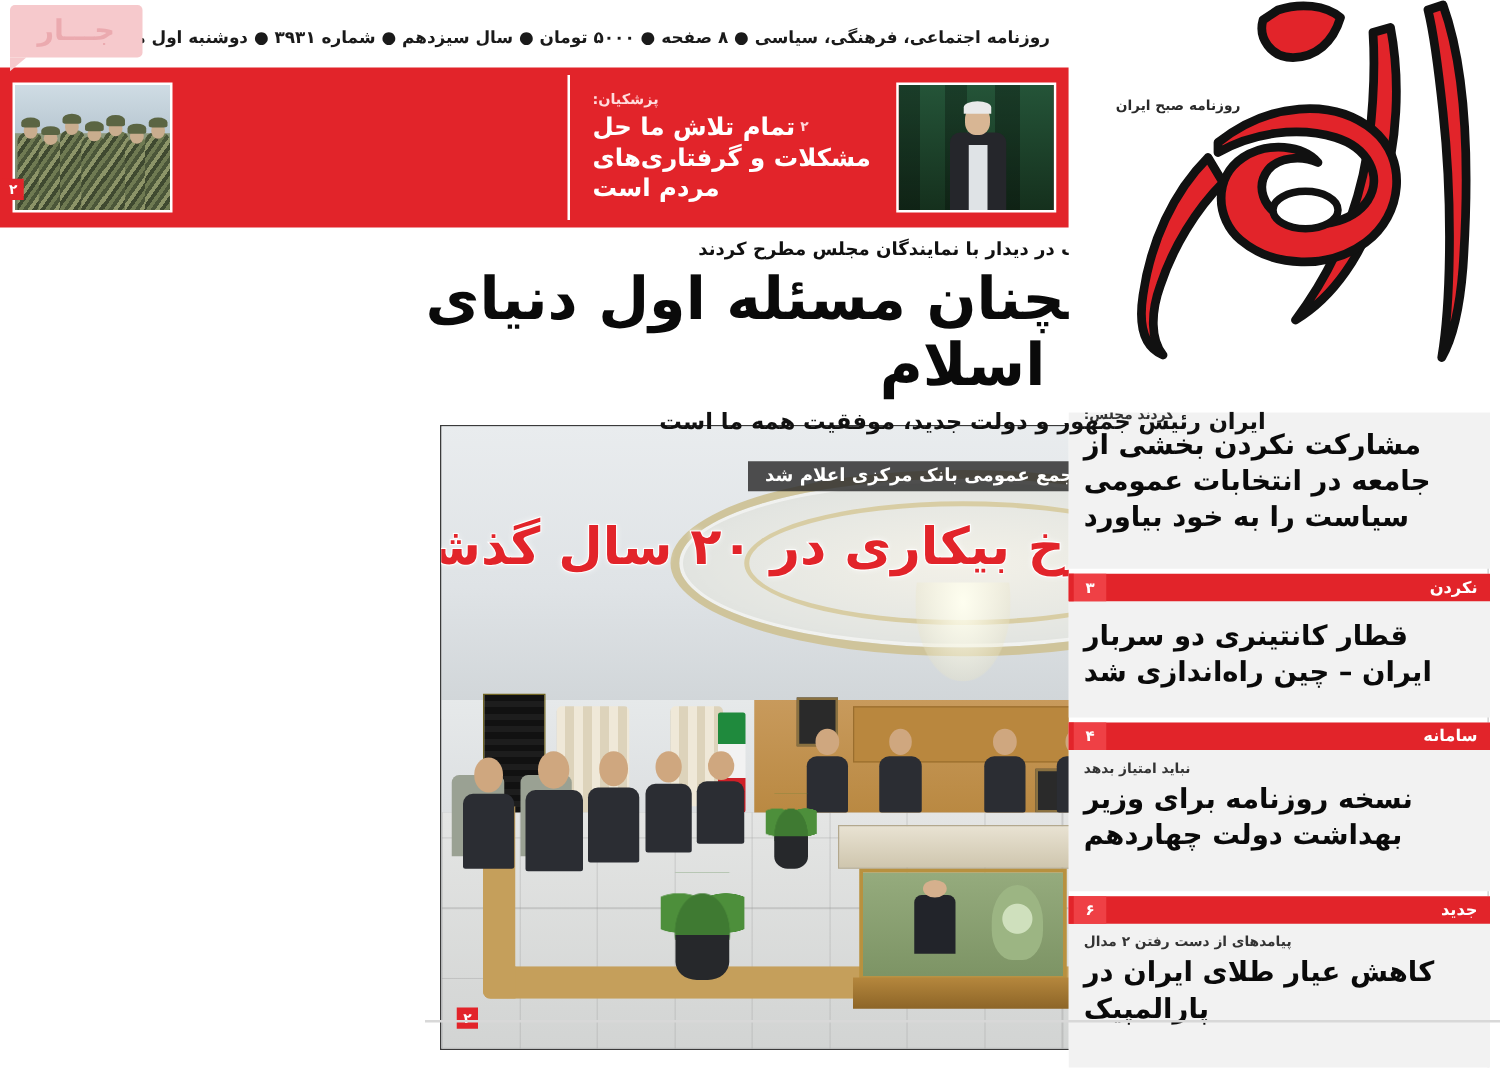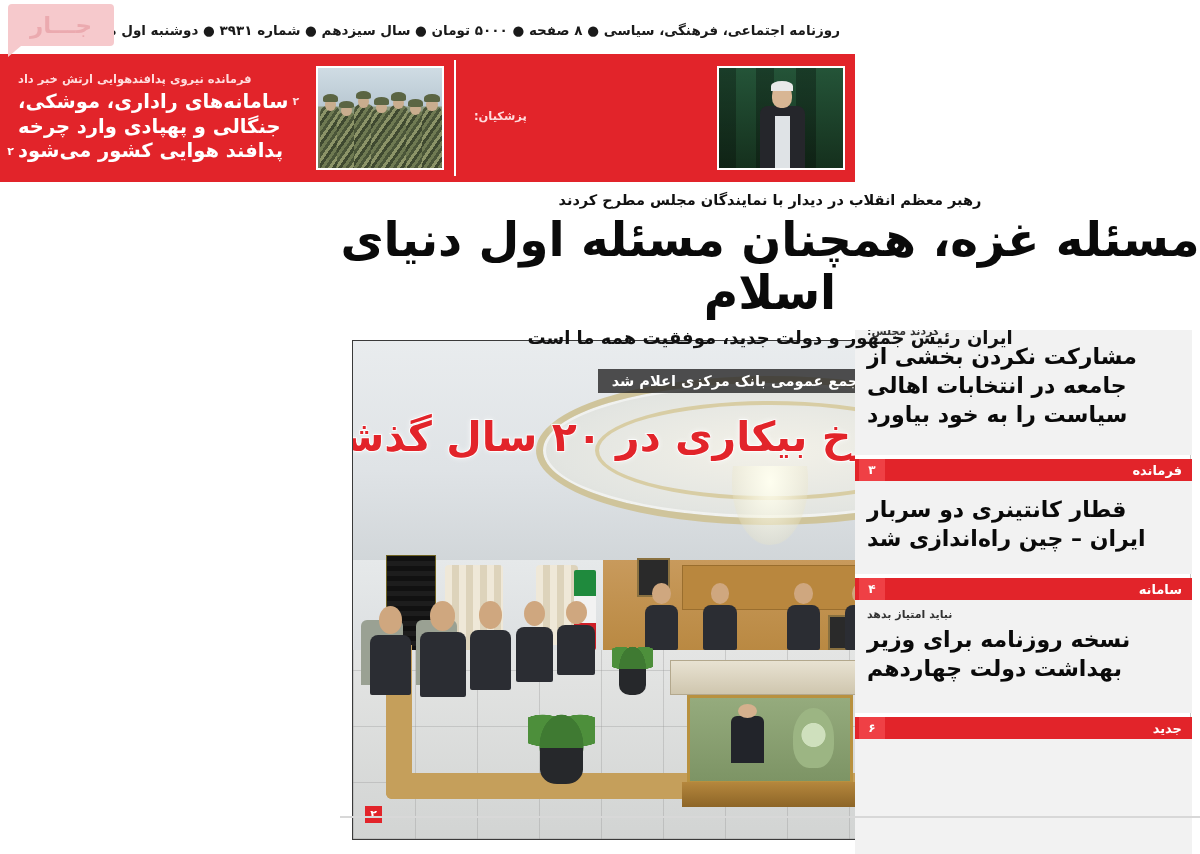--- a/index.html
+++ b/index.html
@@ -384,49 +384,61 @@
 <div class="page">
 
   <div class="watermark">
     <span class="wm-text">جـــار</span>
   </div>
 
   <div class="topstrip">
     <div class="meta-line">روزنامه اجتماعی، فرهنگی، سیاسی ● ۸ صفحه ● ۵۰۰۰ تومان ● سال سیزدهم ● شماره ۳۹۳۱ ● دوشنبه اول مرداد ۱۴۰۳</div>
   </div>
 
+  <div class="logo-area">
+    <div class="logo-wrap">
+      <svg class="logo-svg" width="352" height="300" viewBox="0 0 352 300">
+        <g stroke="#111" stroke-width="7" fill="#e2242a" stroke-linejoin="round" stroke-linecap="round">
+          <path d="M300 10 C318 60 322 130 316 220 C313 258 306 280 299 292 C306 250 308 170 300 96 C296 58 292 30 288 14 Z"></path>
+          <path d="M258 28 C266 70 264 120 250 165 C236 210 212 244 182 262 C206 230 226 190 236 146 C244 108 246 64 244 32 Z"></path>
+          <path d="M120 120 C160 88 212 84 244 110 C272 133 268 178 238 200 C208 222 164 220 138 198 C118 181 116 148 140 132 C160 119 188 122 200 136 C186 130 168 132 160 142 C150 155 156 172 172 180 C196 192 228 184 240 166 C252 147 240 124 214 116 C184 107 148 112 120 128 Z"></path>
+          <path d="M112 132 C84 160 66 200 60 242 C56 268 62 284 76 290 C66 278 66 256 74 234 C84 204 102 174 124 152 Z"></path>
+          <ellipse cx="190" cy="174" rx="26" ry="15" fill="#fff" stroke="#111" stroke-width="6"></ellipse>
+          <path d="M168 14 C186 8 206 10 218 20 C212 40 198 52 180 52 C162 52 152 36 156 22 Z"></path>
+        </g>
+      </svg>
+    </div>
+    <div class="logo-tagline">روزنامه صبح ایران</div>
+  </div>
 
   <div class="red-banner">
 
     <div class="banner-cell b1">
-      <div class="banner-text">
-        <div class="banner-kicker">فرمانده نیروی پدافندهوایی ارتش خبر داد</div>
-        <div class="banner-headline">
-          <span class="banner-pagenum">۲</span><span>سامانه‌های راداری، موشکی، جنگالی و پهپادی وارد چرخه پدافند هوایی کشور می‌شود</span>
-        </div>
-      </div>
       <div class="banner-photo ph-soldiers">
         <div class="sky"></div>
         <div class="grp">
           <div class="sold" style="left:2%"></div>
           <div class="sold" style="left:15%;height:80%"></div>
           <div class="sold" style="left:29%;height:92%"></div>
           <div class="sold" style="left:43%;height:84%"></div>
           <div class="sold" style="left:57%;height:90%"></div>
           <div class="sold" style="left:71%;height:82%"></div>
           <div class="sold" style="left:84%;height:88%"></div>
         </div>
       </div>
     </div>
 
     <div class="banner-divider"></div>
 
     <div class="banner-cell b2">
       <div class="banner-text">
         <div class="banner-kicker">پزشکیان:</div>
+        <div class="banner-headline">
+          <span class="banner-pagenum">۲</span><span>تمام تلاش ما حل مشکلات و گرفتاری‌های مردم است</span>
+        </div>
       </div>
       <div class="banner-photo ph-man">
         <div class="bench"></div>
         <div class="body"></div>
         <div class="shirt"></div>
         <div class="head"></div>
         <div class="hair"></div>
       </div>
     </div>
   </div>
@@ -522,27 +534,27 @@
   <div class="sidebar">
     <div class="sb-sep"></div>
 
     <div class="sb-item i1">
       <div class="sb-bar">
         <span class="sb-section">سیاست</span>
         <span class="sb-page">۸</span>
       </div>
       <div class="sb-body">
         <div class="sb-kicker">کردند مجلس:</div>
-        <div class="sb-headline">مشارکت نکردن بخشی از جامعه در انتخابات اهالی سیاست را به خود بیاورد</div>
+        <div class="sb-headline">مشارکت نکردن بخشی از جامعه در انتخابات عمومی سیاست را به خود بیاورد</div>
       </div>
     </div>
 
     <div class="sb-item i2">
       <div class="sb-bar">
-        <span class="sb-section">فرمانده</span>
+        <span class="sb-section">نکردن</span>
         <span class="sb-page">۳</span>
       </div>
       <div class="sb-body">
         <div class="sb-headline">قطار کانتینری دو سربار ایران – چین راه‌اندازی شد</div>
       </div>
     </div>
 
     <div class="sb-item i3">
       <div class="sb-bar">
         <span class="sb-section">سامانه</span>
@@ -552,17 +564,21 @@
         <div class="sb-kicker">نباید امتیاز بدهد</div>
         <div class="sb-headline">نسخه روزنامه برای وزیر بهداشت دولت چهاردهم</div>
       </div>
     </div>
 
     <div class="sb-item i4">
       <div class="sb-bar">
         <span class="sb-section">جدید</span>
         <span class="sb-page">۶</span>
       </div>
+      <div class="sb-body">
+        <div class="sb-kicker">پیامدهای از دست رفتن ۲ مدال</div>
+        <div class="sb-headline">کاهش عیار طلای ایران در پارالمپیک</div>
+      </div>
     </div>
   </div>
 
   <div class="bottom-rule"></div>
 </div>
 
 </body></html>

